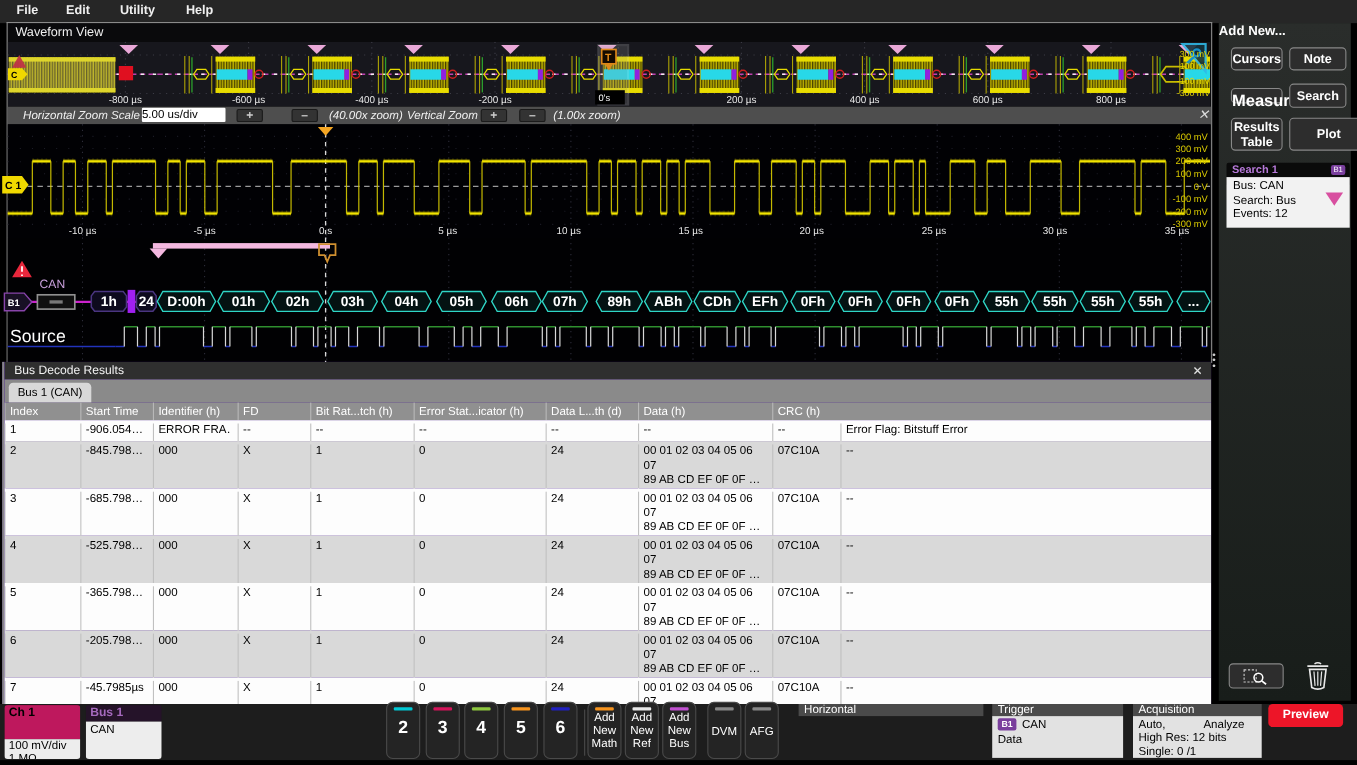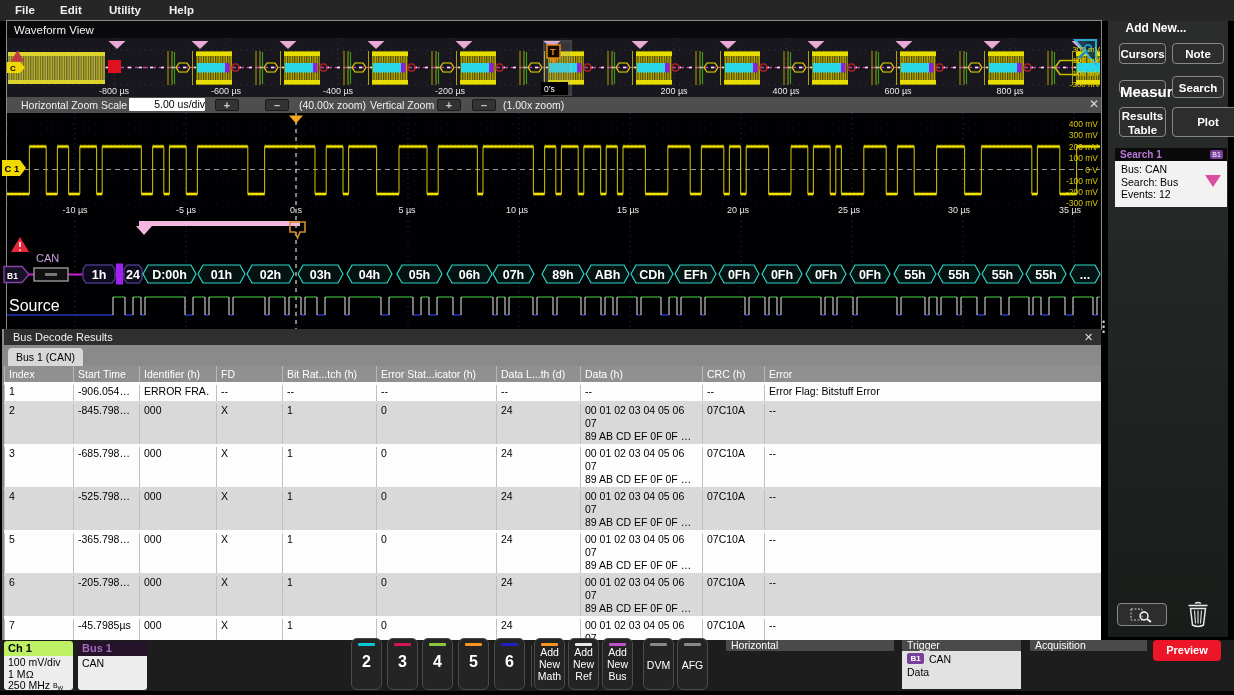--- a/index.html
+++ b/index.html
@@ -2,23 +2,23 @@
 <html><head><meta charset="utf-8">
 <style>
 * { margin:0; padding:0; box-sizing:border-box; }
 html,body { width:1234px; height:695px; background:#000; font-family:"Liberation Sans", sans-serif; overflow:hidden; position:relative; }
 .abs { position:absolute; }
 #menubar { left:0; top:0; width:1234px; height:21px; background:#262626; color:#f0f0f0; font-size:11.5px; font-weight:bold; }
 #menubar span { position:absolute; top:4px; }
 #wfpanel { left:6px; top:20px; width:1096px; height:310px; background:#0a0a0c; border:1px solid #8a8a8a; border-bottom:none; }
 #wftitle { left:14px; top:24px; color:#f0f0f0; font-size:11.5px; }
 #zoombar { left:7px; top:97px; width:1094px; height:16px; background:#4e4e4e; color:#f0f0f0; font-size:10.5px; }
-#zoombar .zlab { position:absolute; top:2px; }
+#zoombar .zlab { position:absolute; top:2px;font-style:italic; }
 .zbtn { position:absolute; top:1.5px; width:24px; height:12px; background:#333; border:1px solid #1a1a1a; border-radius:2px; color:#ccc; text-align:center; line-height:10px; font-weight:bold; font-size:11px; }
-#zinput { position:absolute; left:122px; top:1px; width:76px; height:13px; background:#fff; border-radius:1px; color:#000; text-align:right; line-height:13px; font-size:10.5px; }
+#zinput { position:absolute; left:122px; top:1px; width:76px; height:13px; background:#fff; border-radius:1px; color:#000; text-align:left; line-height:13px; font-size:10.5px; }
 .trow { position:absolute; left:0; width:1099px; }
 .tc { position:absolute; top:3px; padding-left:4px; font-size:10.5px; color:#000; line-height:13px; border-left:1px solid #c0c0c0; height:100%; white-space:nowrap; overflow:hidden; }
 .th { position:absolute; top:0; padding-left:4px; font-size:10.5px; color:#fff; line-height:16px; border-left:1px solid #b8b8b8; height:16px; white-space:nowrap; overflow:hidden; }
 .rbtn { position:absolute; background:#2d2d2d; border:1px solid #888; border-radius:4px; color:#fff; font-weight:bold; font-size:11.5px; text-align:center; }
 .bbtn { position:absolute; top:638px; width:31px; height:52px; background:#242424; border:1px solid #4a4a4a; border-radius:6px; color:#fff; text-align:center; }
 .bstrip { position:absolute; top:4px; left:6px; width:17px; height:2.5px; border-radius:1px; }
 .badge { position:absolute; top:641px; width:69px; height:49px; border-radius:3px; overflow:hidden; font-size:10.5px; }
 .panel3 { position:absolute; top:640px; height:49px; }
 .p3h { height:11px; background:#4a4a4a; color:#fff; font-size:10.5px; line-height:11px; padding-left:5px; }
 .p3b { height:38px; background:#e2e2e2; color:#000; font-size:10.5px; position:relative; }
@@ -367,21 +367,20 @@
   <div style="position:absolute;left:0;top:37px;width:1099px;height:16px;background:#909090">
       <div class="th" style="left:0px;width:63px">Index</div>
       <div class="th" style="left:69px;width:60px">Start Time</div>
       <div class="th" style="left:135px;width:71px">Identifier (h)</div>
       <div class="th" style="left:212px;width:60px">FD</div>
       <div class="th" style="left:278px;width:88px">Bit Rat...tch (h)</div>
       <div class="th" style="left:372px;width:114px">Error Stat...icator (h)</div>
       <div class="th" style="left:492px;width:78px">Data L...th (d)</div>
       <div class="th" style="left:576px;width:116px">Data (h)</div>
       <div class="th" style="left:698px;width:56px">CRC (h)</div>
-      <div class="th" style="left:760px;width:333px">Error</div>
     </div>
   <div class="trow" style="top:53px;height:19px;background:#fdfdfd">
       <div class="tc" style="left:0px;width:63px">1</div>
       <div class="tc" style="left:69px;width:60px">-906.054…</div>
       <div class="tc" style="left:135px;width:71px">ERROR FRA…</div>
       <div class="tc" style="left:212px;width:60px">--</div>
       <div class="tc" style="left:278px;width:88px">--</div>
       <div class="tc" style="left:372px;width:114px">--</div>
       <div class="tc" style="left:492px;width:78px">--</div>
       <div class="tc" style="left:576px;width:116px">--</div>
@@ -456,21 +455,21 @@
       <div class="tc" style="left:278px;width:88px">1</div>
       <div class="tc" style="left:372px;width:114px">0</div>
       <div class="tc" style="left:492px;width:78px">24</div>
       <div class="tc" style="left:576px;width:116px">00 01 02 03 04 05 06<br>07<br>89 AB CD EF 0F 0F …</div>
       <div class="tc" style="left:698px;width:56px">07C10A</div>
       <div class="tc" style="left:760px;width:333px">--</div>
     </div>
 </div>
 
 <div class="abs" style="left:1108px;top:21px;width:120px;height:616px;background:linear-gradient(#2a2d2b,#181d1a)"></div>
-<div class="abs" style="left:1108px;top:21px;width:96px;text-align:center;color:#fff;font-weight:bold;font-size:12px">Add New...</div>
+<div class="abs" style="left:1108px;top:21px;width:96px;text-align:left;color:#fff;font-weight:bold;font-size:12px">Add New...</div>
 <div class="rbtn" style="left:1119px;top:43px;width:47px;height:21px;line-height:21px">Cursors</div>
 <div class="rbtn" style="left:1172px;top:43px;width:52px;height:21px;line-height:21px">Note</div>
 <div class="rbtn" style="left:1119px;top:80px;width:47px;height:14px;line-height:22px;font-size:15px">Measure</div>
 <div class="rbtn" style="left:1172px;top:76px;width:52px;height:22px;line-height:22px">Search</div>
 <div class="rbtn" style="left:1119px;top:107px;width:47px;height:30px;line-height:14px;padding-top:1px">Results<br>Table</div>
 <div class="rbtn" style="left:1172px;top:107px;width:72px;height:30px;line-height:29px">Plot</div>
 
 <div class="abs" style="left:1115px;top:148px;width:112px;height:20px;background:#0a0a0a;border-radius:2px 2px 0 0">
   <span style="position:absolute;left:5px;top:1px;color:#b678d8;font-size:10px;font-weight:bold">Search 1</span>
   <span style="position:absolute;left:95px;top:2px;width:13px;height:9px;background:#7a3f9d;border-radius:2px;color:#fff;font-size:7px;text-align:center;line-height:9px">B1</span>
@@ -489,21 +488,21 @@
 <svg class="abs" style="left:1185px;top:600px" width="26" height="29">
 <path d="M10,3.5 Q13,1.5 16,3.5" fill="none" stroke="#e8e8e8" stroke-width="1.4"></path>
 <line x1="3.5" y1="5.5" x2="22.5" y2="5.5" stroke="#e8e8e8" stroke-width="1.6"></line>
 <path d="M5.5,8.5 L7.5,25 Q13,28 18.5,25 L20.5,8.5 Z" fill="none" stroke="#e8e8e8" stroke-width="1.5"></path>
 <path d="M9.5,10.5 L10.5,23.5 M13,10.5 L13,23.5 M16.5,10.5 L15.5,23.5" stroke="#e8e8e8" stroke-width="1.1" fill="none"></path>
 </svg>
 <div class="abs" style="left:1102px;top:320px;width:3px;height:16px;color:#ccc;font-size:9px;line-height:5px">•<br>•<br>•</div>
 
 <div class="abs" style="left:0;top:640px;width:1234px;height:51px;background:#1d1d1d"></div>
 <div class="badge" style="left:4px">
-  <div style="height:15px;background:#bef264;color:#000;font-weight:bold;line-height:15px;padding-left:4px;font-size:11px">Ch 1</div>
+  <div style="height:31px;background:#be185d;color:#000;font-weight:bold;line-height:15px;padding-left:4px;font-size:11px">Ch 1</div>
   <div style="height:34px;background:#ededed;color:#000;padding:1px 0 0 4px;line-height:11.5px">100 mV/div<br>1 MΩ<br>250 MHz <span style="font-size:7px;vertical-align:1px">B<sub style="font-size:6px">W</sub></span></div>
 </div>
 <div class="badge" style="left:78px">
   <div style="height:15px;background:#251329;color:#a569bd;font-weight:bold;line-height:15px;padding-left:4px;font-size:11px">Bus 1</div>
   <div style="height:34px;background:#ededed;color:#000;padding:1px 0 0 4px">CAN</div>
 </div>
 <div class="bbtn" style="left:351px">
     <div class="bstrip" style="background:#00c8d4"></div>
     <div style="margin-top:14px;font-size:16px;font-weight:bold">2</div>
   </div>
@@ -551,14 +550,20 @@
 <div class="panel3" style="left:902px;width:119px">
   <div class="p3h">Trigger</div>
   <div class="p3b">
     <span style="left:5px;top:2px;width:17px;height:11px;background:#7a3f9d;border-radius:2px;color:#fff;font-size:8px;text-align:center;line-height:11px;font-weight:bold">B1</span>
     <span style="left:27px;top:2px">CAN</span>
     <span style="left:5px;top:15px">Data</span>
   </div>
 </div>
 <div class="panel3" style="left:1030px;width:117px">
   <div class="p3h">Acquisition</div>
+  <div class="p3b">
+    <span style="left:5px;top:2px">Auto,</span>
+      <span style="left:64px;top:2px">Analyze</span>
+    <span style="left:5px;top:14px">High Res: 12 bits</span>
+    <span style="left:5px;top:26px">Single: 0 /1</span>
+  </div>
 </div>
 <div class="abs" style="left:1153px;top:640px;width:68px;height:21px;background:#ed1528;border-radius:4px;color:#fff;font-weight:bold;font-size:11px;text-align:center;line-height:21px">Preview</div>
 
 </body></html>

